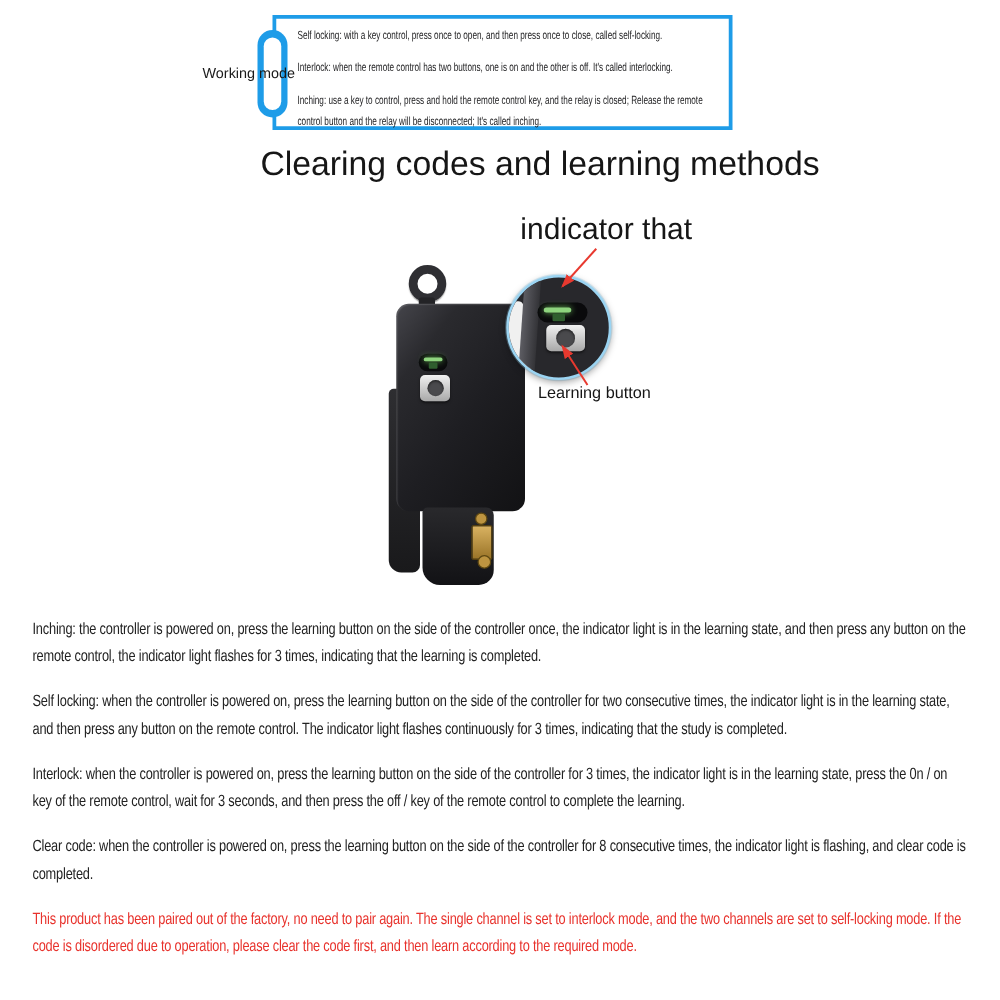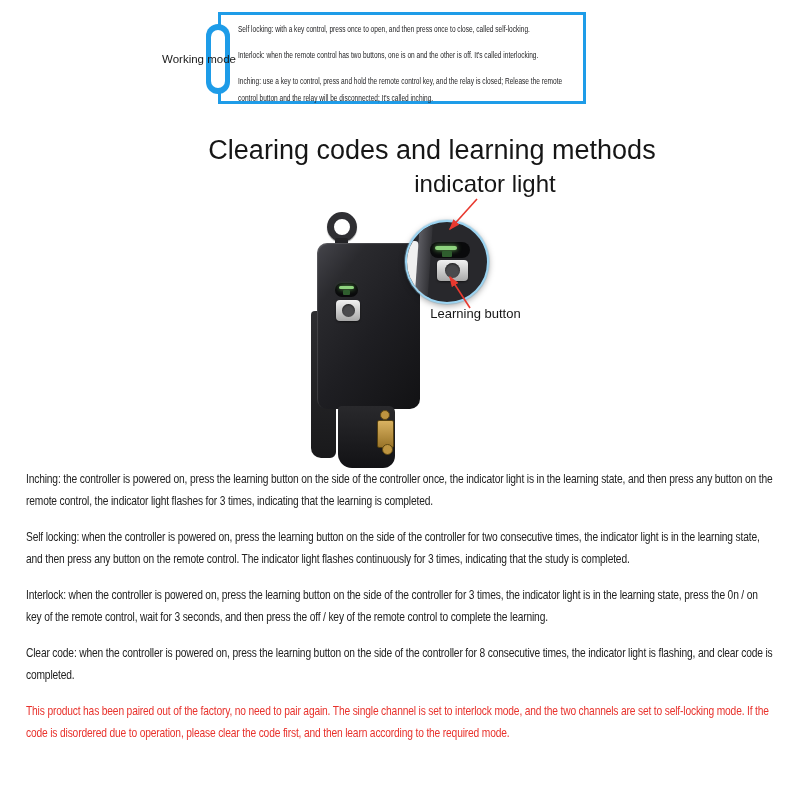--- a/index.html
+++ b/index.html
@@ -14,21 +14,21 @@
            font-size:9.5px;line-height:17px;color:#1c1c1e;}
   .wm-text p{margin:0 0 9px 0;}
   .wm-capsule{position:absolute;left:206px;top:24px;width:24px;height:70px;
               background:#1e9ce8;border-radius:12px;}
   .wm-capsule .inner{position:absolute;left:5px;top:6px;right:5px;bottom:6px;
                      background:#fff;border-radius:8px;}
   .wm-label{position:absolute;left:160px;top:53px;width:78px;text-align:center;
             font-size:11.5px;color:#1a1a1a;z-index:5;}
 
   
-  .title{position:absolute;left:0;top:135px;width:800px;padding-left:64px;
+  .title{position:absolute;left:0;top:116px;width:800px;padding-left:64px;
          box-sizing:border-box;text-align:center;font-size:27px;color:#161616;}
   .ind-label{position:absolute;left:400px;top:170px;width:170px;text-align:center;
              font-size:24px;color:#161616;}
   .btn-label{position:absolute;left:408px;top:306px;width:135px;text-align:center;
              font-size:13px;color:#161616;}
 
   
   .ring{position:absolute;left:327px;top:212px;width:30px;height:30px;border-radius:50%;
         border:7px solid #2f2f33;box-sizing:border-box;
         box-shadow:inset 0 2px 2px rgba(255,255,255,.2), 0 1px 1px rgba(0,0,0,.4);}
@@ -54,21 +54,21 @@
   
   .mag{position:absolute;left:405px;top:220px;width:84px;height:84px;border-radius:50%;
        border:2px solid #9bd4f2;box-sizing:border-box;background:#28282c;overflow:hidden;
        box-shadow:0 2px 6px rgba(0,0,0,.35), 0 0 0 1px rgba(155,212,242,.35);}
   .mag-white{position:absolute;left:-8px;bottom:4px;width:24px;height:56px;background:#f0f0f0;
              transform:rotate(-10deg);border-radius:4px;}
   .mag-edge{position:absolute;left:10px;top:-4px;width:13px;height:92px;
             background:linear-gradient(90deg,#5d5d63,#333337);transform:rotate(4deg);}
 
   
-  .copy{position:absolute;left:26px;top:468px;width:748px;}
+  .copy{position:absolute;left:26px;top:492px;width:748px;}
   .copy-inner{width:950px;transform:scaleX(0.787);transform-origin:left top;
               font-size:13px;line-height:22px;letter-spacing:-0.2px;color:#222;}
   .copy-inner p{margin:0 0 14px 0;}
   .copy-inner p.warn{color:#e8322c;margin-bottom:0;}
 
   .arrows{position:absolute;left:0;top:0;width:800px;height:800px;pointer-events:none;}
 </style>
 </head>
 <body>
 
@@ -80,21 +80,21 @@
       <p>Interlock: when the remote control has two buttons, one is on and the other is off. It's called interlocking.</p>
       <p>Inching: use a key to control, press and hold the remote control key, and the relay is closed; Release the remote control button and the relay will be disconnected; It's called inching.</p>
     </div>
   </div>
   <div class="wm-capsule">
     <div class="inner"></div>
   </div>
   <div class="wm-label">Working mode</div>
 
   <div class="title">Clearing codes and learning methods</div>
-  <div class="ind-label">indicator light</div>
+  <div class="ind-label">indicator that</div>
 
   <div class="ring"></div>
   <div class="ring-stem"></div>
   <div class="flange"></div>
   <div class="body-main">
     <div class="led-slot" style="left:18px;top:40px;width:23px;height:14px;">
       <div class="led-bar" style="left:4px;top:3px;width:15px;height:3px;"></div>
       <div class="led-stem" style="left:8px;top:7px;width:7px;height:5px;"></div>
     </div>
     <div class="tact-btn" style="left:19px;top:57px;width:24px;height:21px;">

